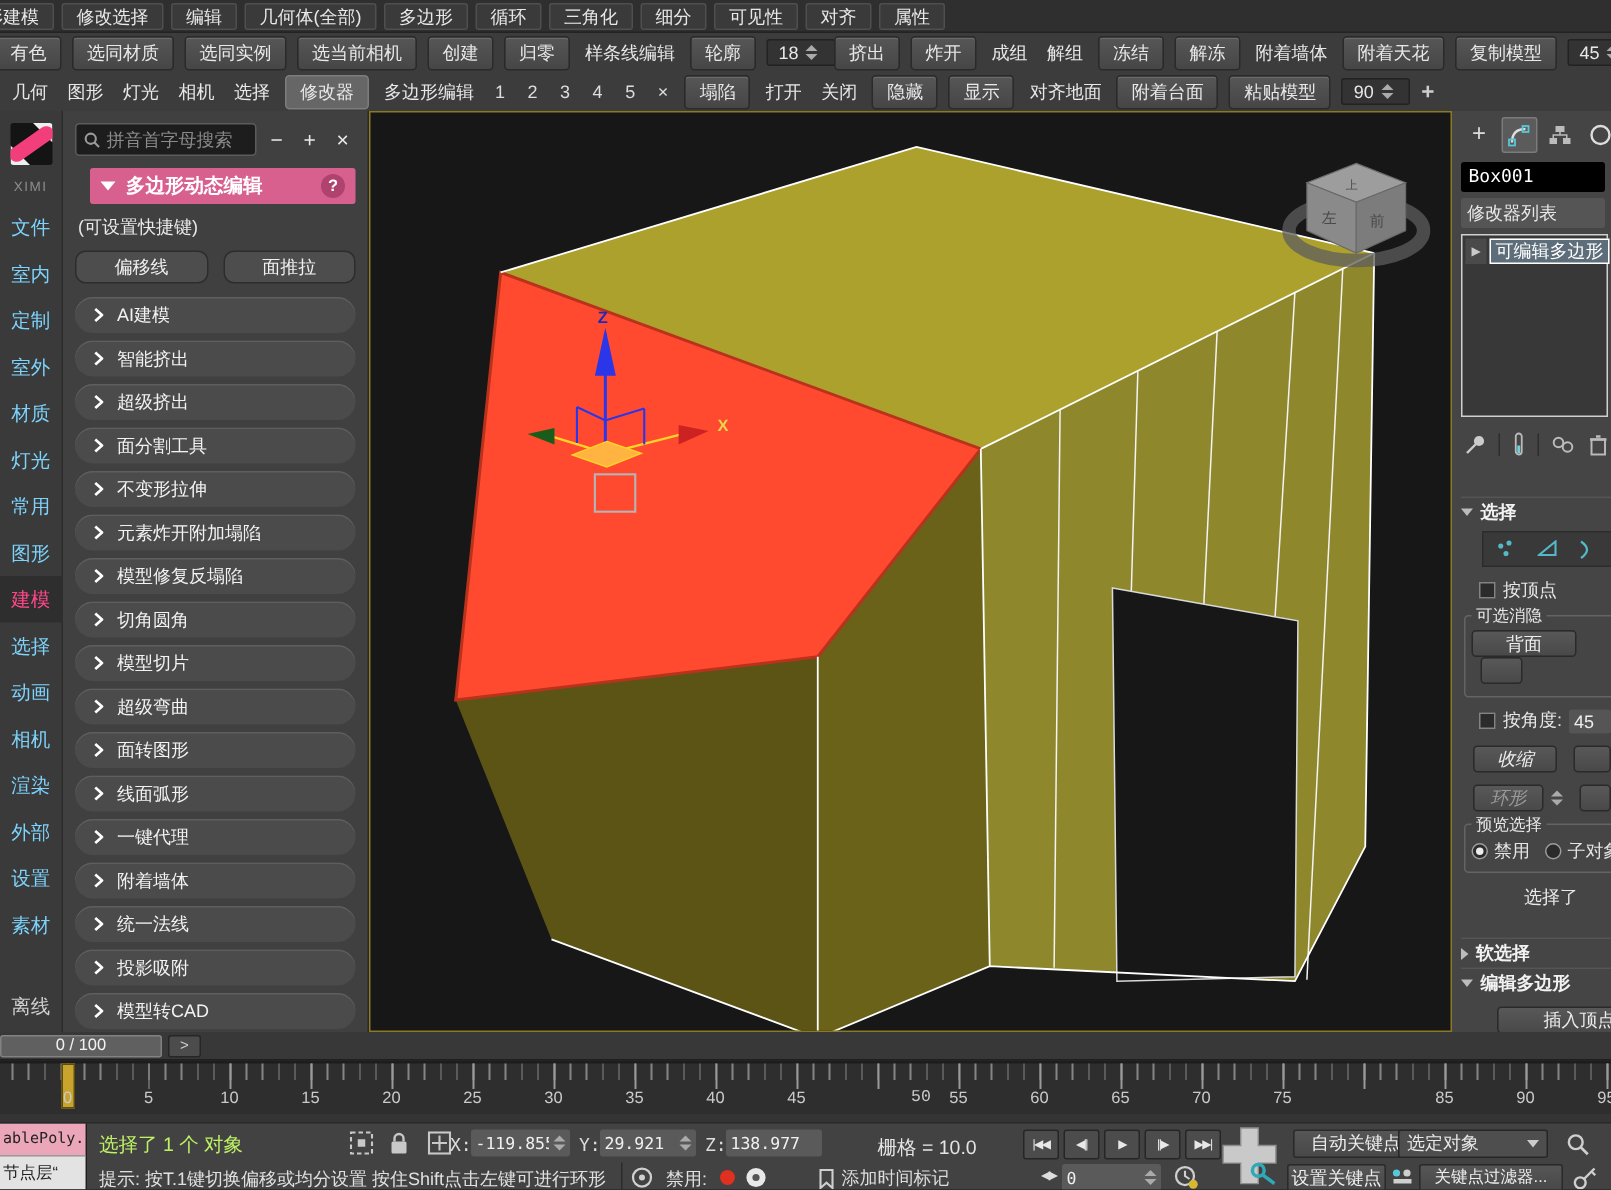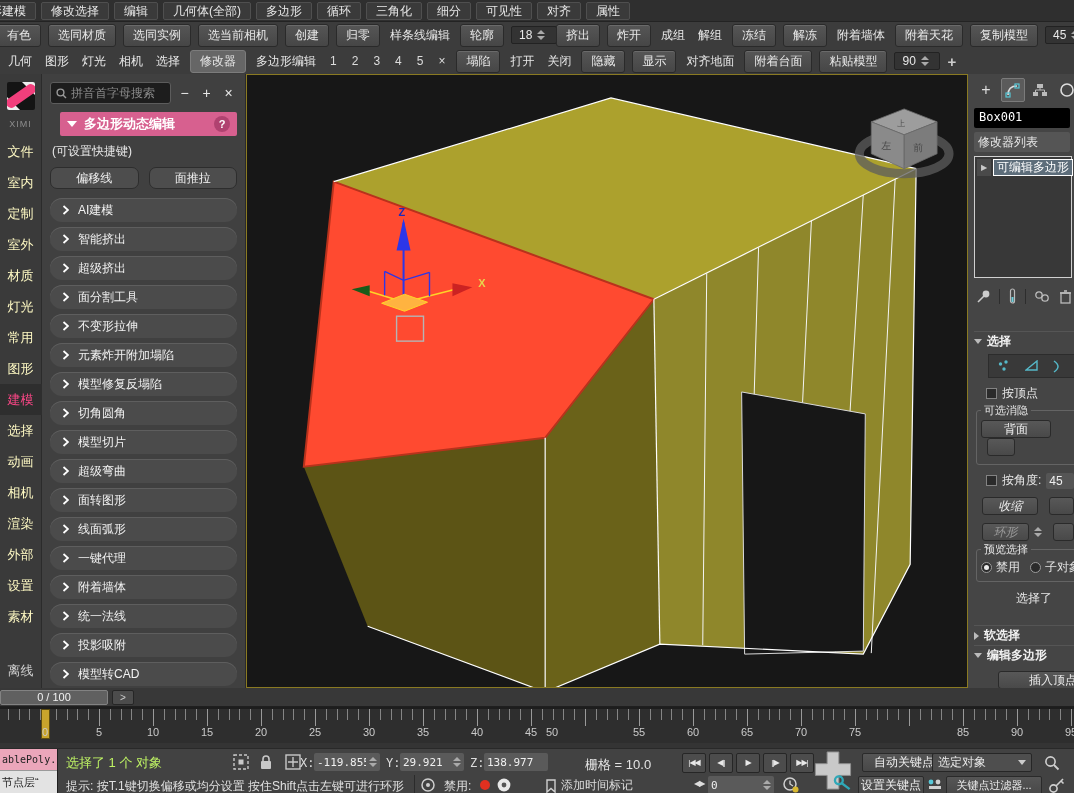--- a/index.html
+++ b/index.html
@@ -31,21 +31,21 @@
 
 .workspace{position:absolute;top:74px;left:0;width:1074px;height:614px;}
 
 
 .sidebar{position:absolute;left:0;top:0;width:42px;height:614px;background:#3a3a3a;border-right:1px solid #2b2b2b;display:flex;flex-direction:column;align-items:center;padding-top:8px;}
 .logo{width:28px;height:28px;background:#141414;border-radius:2px;position:relative;overflow:hidden;flex:0 0 auto;}
 .logo .tri1{position:absolute;top:0;right:0;width:0;height:0;border-left:13px solid transparent;border-top:13px solid #efefef;}
 .logo .tri2{position:absolute;bottom:0;left:0;width:0;height:0;border-right:13px solid transparent;border-bottom:13px solid #efefef;}
 .logo .bar{position:absolute;left:-3px;top:9px;width:34px;height:10px;background:#f23f7c;border-radius:5px;transform:rotate(-35deg);}
 .brand{font-size:9px;letter-spacing:1px;color:#8d8d8d;margin:9px 0 7px;}
-.side-item{width:42px;text-align:center;font-size:13px;color:#fef9c3;padding:6.5px 0;flex:0 0 auto;}
+.side-item{width:42px;text-align:center;font-size:13px;color:#7dd3fc;padding:6.5px 0;flex:0 0 auto;}
 .side-item.active{color:#ff4788;background:#2e2e2e;}
 .side-footer{margin-top:auto;margin-bottom:8px;font-size:13px;color:#cfcfcf;text-align:center;}
 
 
 .plugin{position:absolute;left:42px;top:0;width:204px;height:614px;background:#404040;border-right:1px solid #2a2a2a;padding:8px;overflow:hidden;}
 .search-row{display:flex;align-items:center;gap:5px;margin-bottom:8px;}
 .search-box{flex:1;display:flex;align-items:center;gap:4px;height:22px;background:#1d1d1d;border:1px solid #5c5c5c;border-radius:3px;padding:0 5px;min-width:0;}
 .search-input{flex:1;min-width:0;background:transparent;border:none;outline:none;color:#bbb;font-size:12px;font-family:inherit;}
 .search-input::placeholder{color:#8a8a8a;}
 .win-btn{width:17px;text-align:center;font-size:14px;color:#e8e8e8;line-height:20px;flex:0 0 auto;}
@@ -589,21 +589,21 @@
   <span class="flabel" style="left: 45px;">0</span>
       <span class="flabel" style="left: 99px;">5</span>
       <span class="flabel" style="left: 153px;">10</span>
       <span class="flabel" style="left: 207px;">15</span>
       <span class="flabel" style="left: 261px;">20</span>
       <span class="flabel" style="left: 315px;">25</span>
       <span class="flabel" style="left: 369px;">30</span>
       <span class="flabel" style="left: 423px;">35</span>
       <span class="flabel" style="left: 477px;">40</span>
       <span class="flabel" style="left: 531px;">45</span>
-      <span class="flabel" style="left: 552px;">50</span>
+      <span class="flabel" style="left: 614px; font-family: Liberation Mono, monospace;">50</span>
       <span class="flabel" style="left: 639px;">55</span>
       <span class="flabel" style="left: 693px;">60</span>
       <span class="flabel" style="left: 747px;">65</span>
       <span class="flabel" style="left: 801px;">70</span>
       <span class="flabel" style="left: 855px;">75</span>
       <span class="flabel" style="left: 909px; margin-top: 16px;">80</span>
       <span class="flabel" style="left: 963px;">85</span>
       <span class="flabel" style="left: 1017px;">90</span>
       <span class="flabel" style="left: 1071px;">95</span>
     </div>

